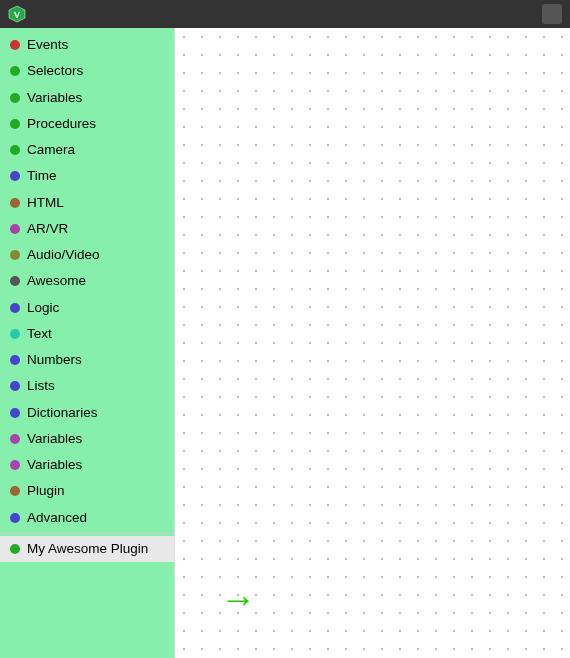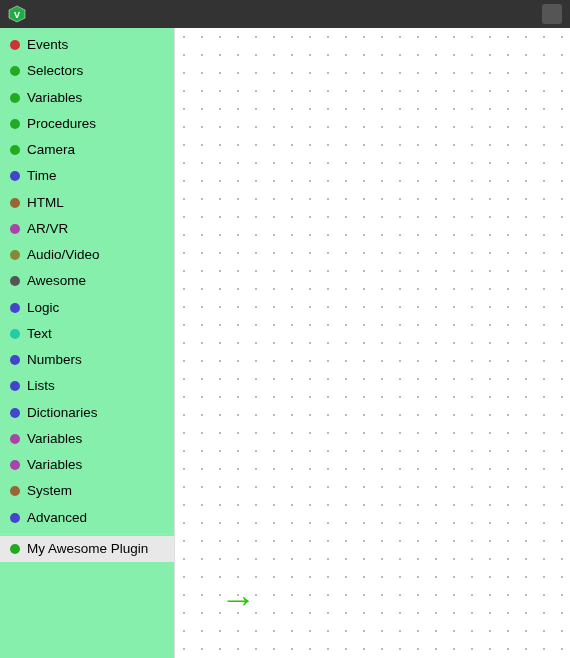--- a/index.html
+++ b/index.html
@@ -199,21 +199,21 @@
       <div class="sidebar-item">
         <span class="dot" style="background: rgb(170, 68, 170);"></span>
         <span>Variables</span>
       </div>
       <div class="sidebar-item">
         <span class="dot" style="background: rgb(170, 68, 170);"></span>
         <span>Variables</span>
       </div>
       <div class="sidebar-item">
         <span class="dot" style="background: rgb(153, 102, 51);"></span>
-        <span>System</span>
+        <span>Plugin</span>
       </div>
       <div class="sidebar-item">
         <span class="dot" style="background: rgb(68, 68, 204);"></span>
         <span>Advanced</span>
       </div>
       <div style="border-top: 1px solid rgb(204, 204, 204); margin: 2px 0px;"></div>
       <div class="sidebar-item highlighted">
         <span class="dot" style="background: rgb(34, 170, 34);"></span>
         <span>My Awesome Plugin</span>
       </div>

